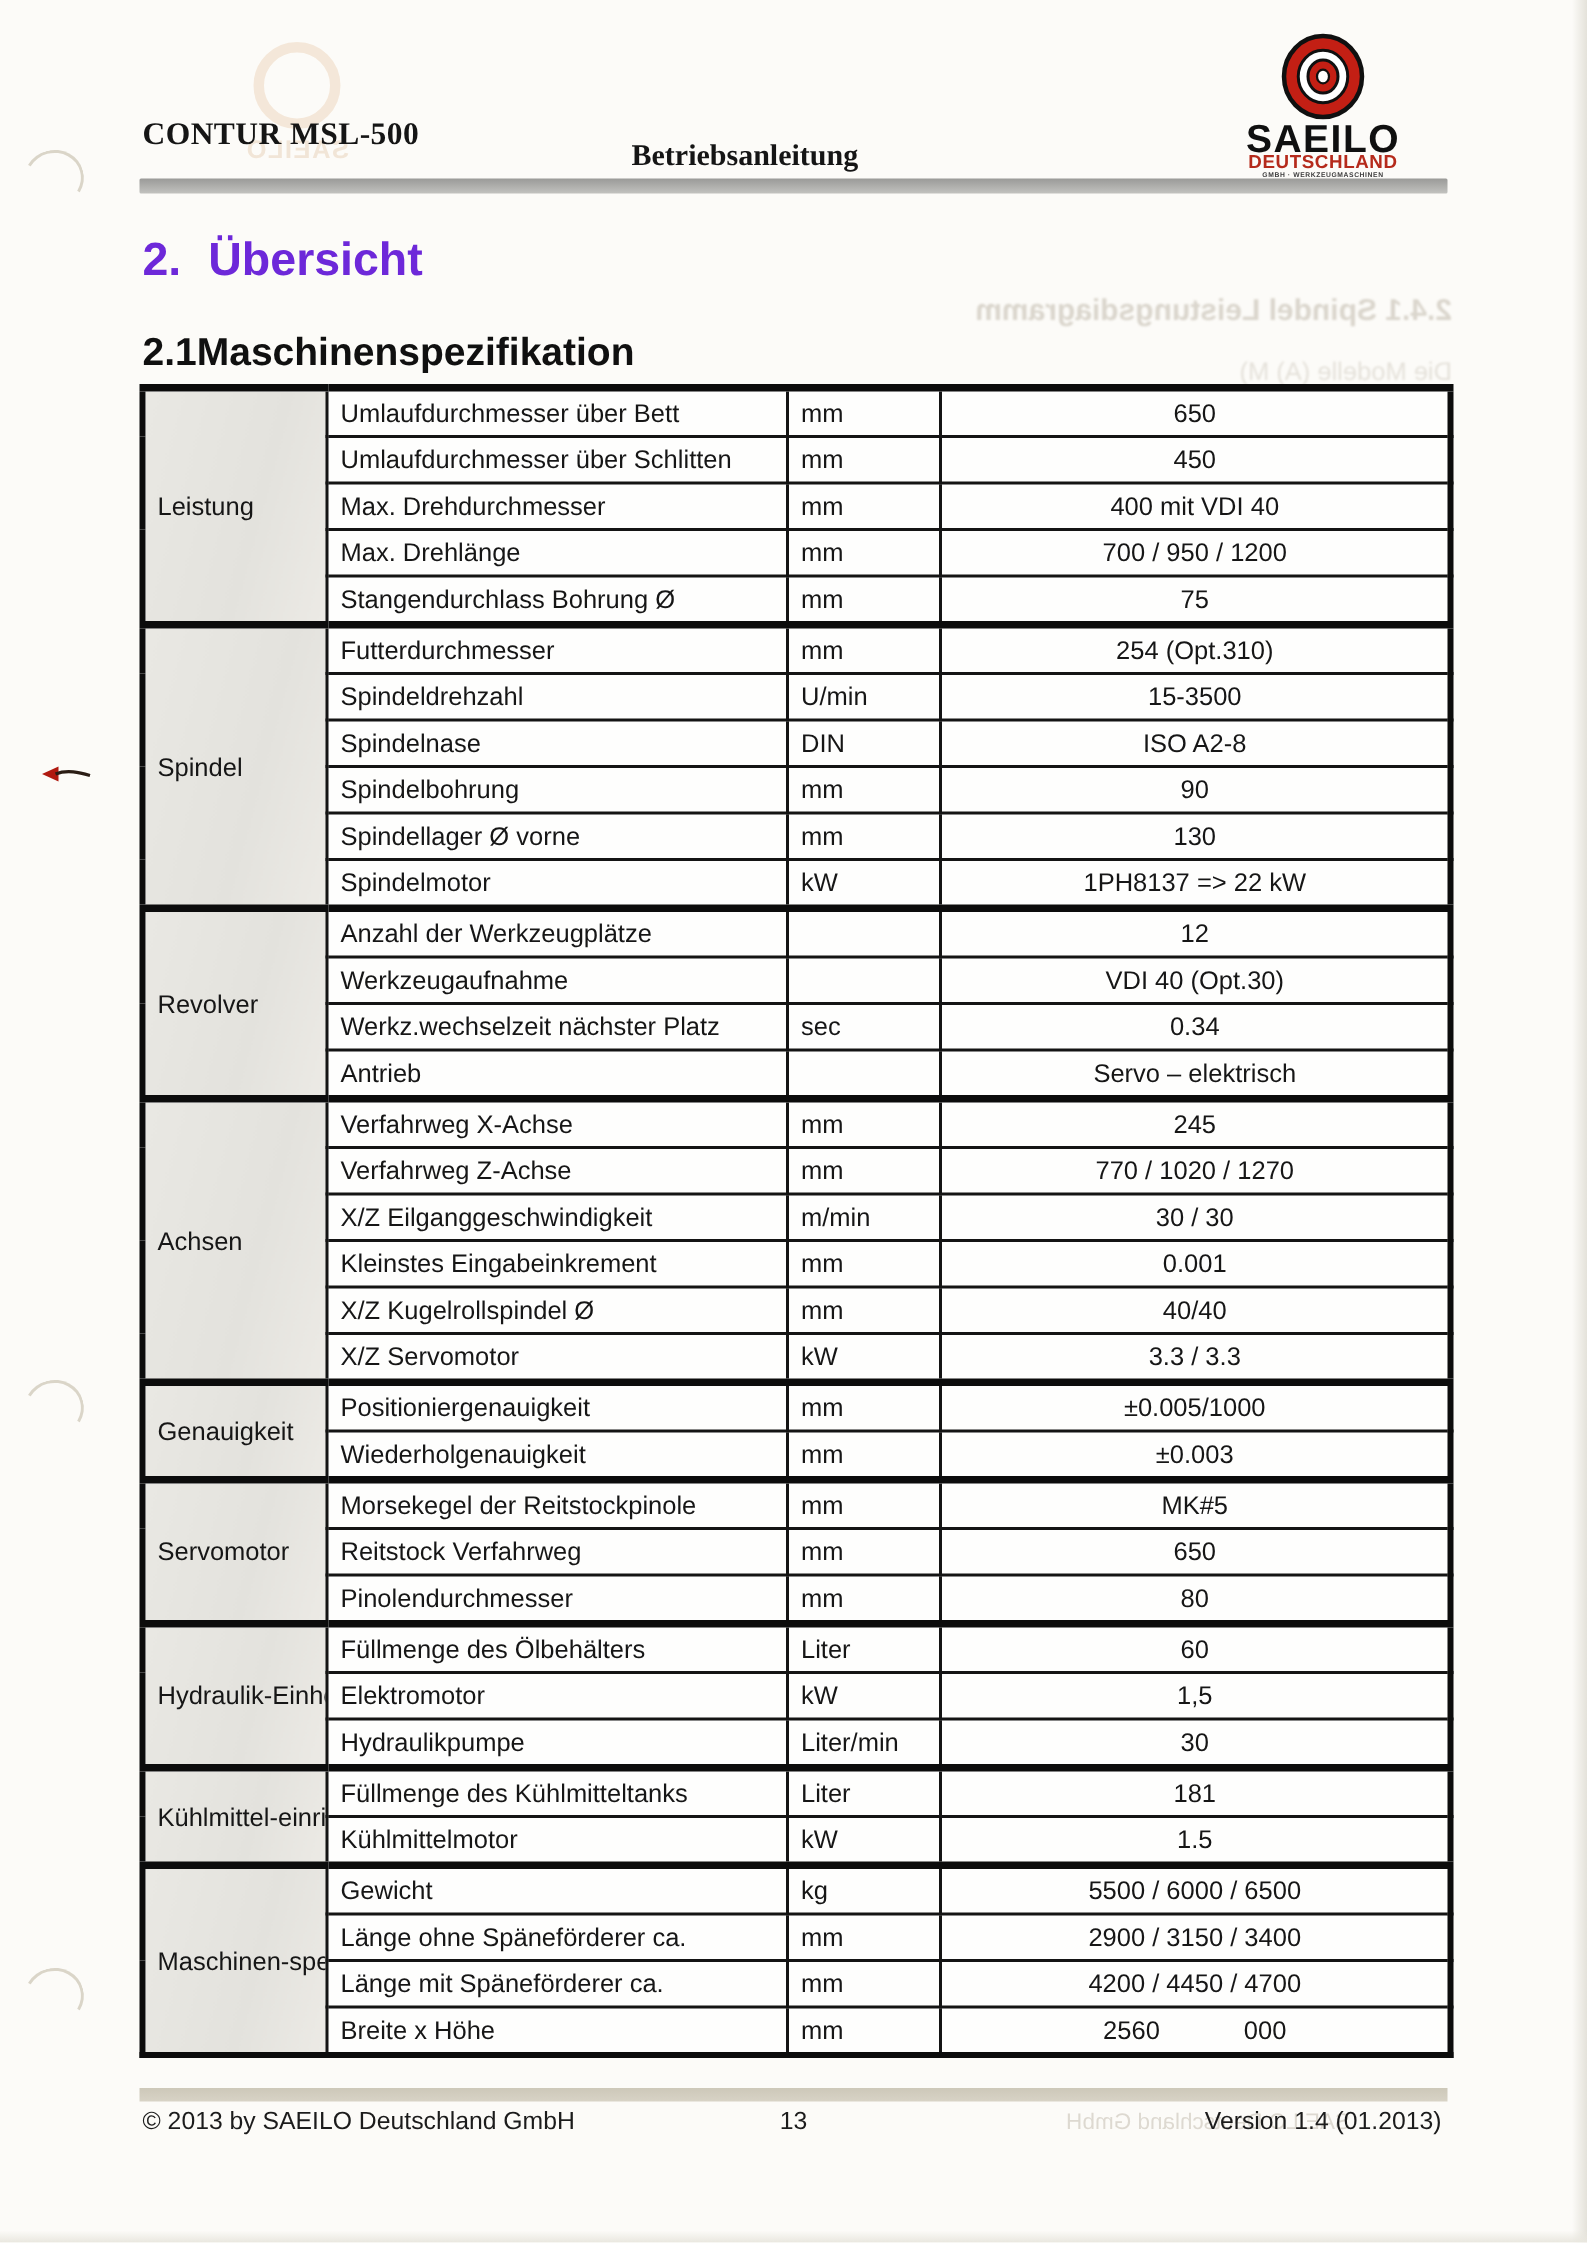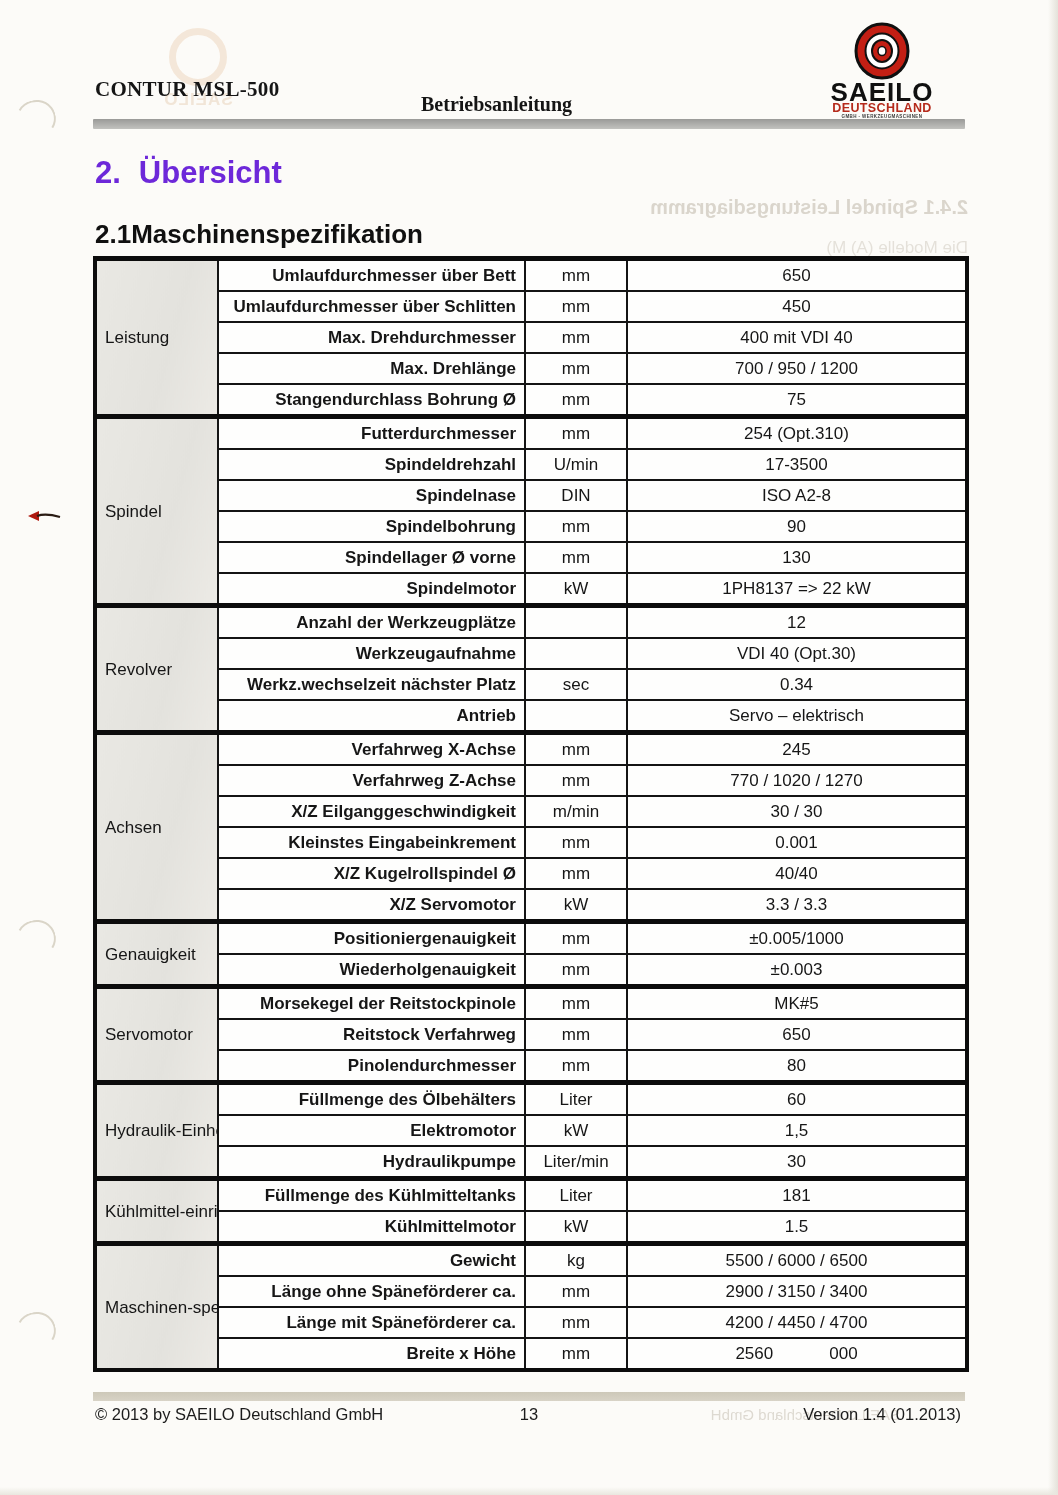--- a/index.html
+++ b/index.html
@@ -57,22 +57,22 @@
     font-size:17px;
     padding:0 8px;
     overflow:hidden;white-space:nowrap;
   }
   table.spec tr.section-start td{border-top:5px solid #0c0c0c;}
   td.cat-cell{
     background:linear-gradient(105deg,#e9e8e3,#e3e2dd 60%,#eceae5);
     white-space:normal;line-height:19px;vertical-align:middle;
     padding:0 4px 0 5px;font-size:17px;
   }
-  td.param-cell{text-align:right;background:#fefefd;font-weight:bold;}
-  td.unit-cell{text-align:center;background:#fefefd;}
+  td.param-cell{text-align:left;background:#fefefd;}
+  td.unit-cell{background:#fefefd;}
   td.value-cell{text-align:center;background:#fefefd;}
   .value-gap{margin-left:56px;}
 
   
   .foot-rule{
     position:absolute;left:93px;top:1392px;width:872px;height:9px;
     background:linear-gradient(to bottom,#cdc8b9,#d8d3c6);
   }
   .foot-row{position:absolute;left:93px;top:1405px;width:872px;font-size:16.5px;color:#1c1c1c;}
   .foot-copy{position:absolute;left:2px;top:0;}
@@ -174,21 +174,21 @@
         </tr>
         <tr class="section-start">
           <td class="cat-cell" rowspan="6">Spindel</td>
           <td class="param-cell">Futterdurchmesser</td>
           <td class="unit-cell">mm</td>
           <td class="value-cell">254 (Opt.310)</td>
         </tr>
         <tr>
           <td class="param-cell">Spindeldrehzahl</td>
           <td class="unit-cell">U/min</td>
-          <td class="value-cell">17-3500</td>
+          <td class="value-cell">15-3500</td>
         </tr>
         <tr>
           <td class="param-cell">Spindelnase</td>
           <td class="unit-cell">DIN</td>
           <td class="value-cell">ISO A2-8</td>
         </tr>
         <tr>
           <td class="param-cell">Spindelbohrung</td>
           <td class="unit-cell">mm</td>
           <td class="value-cell">90</td>

